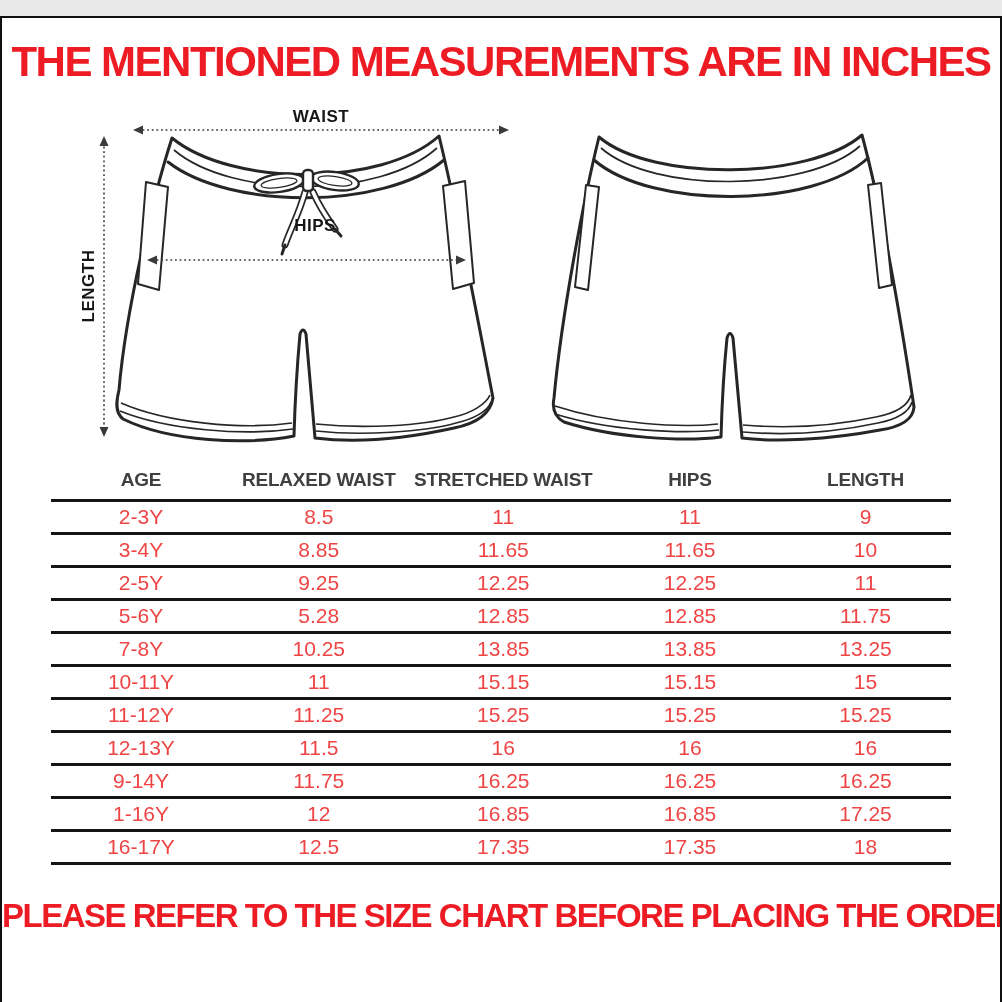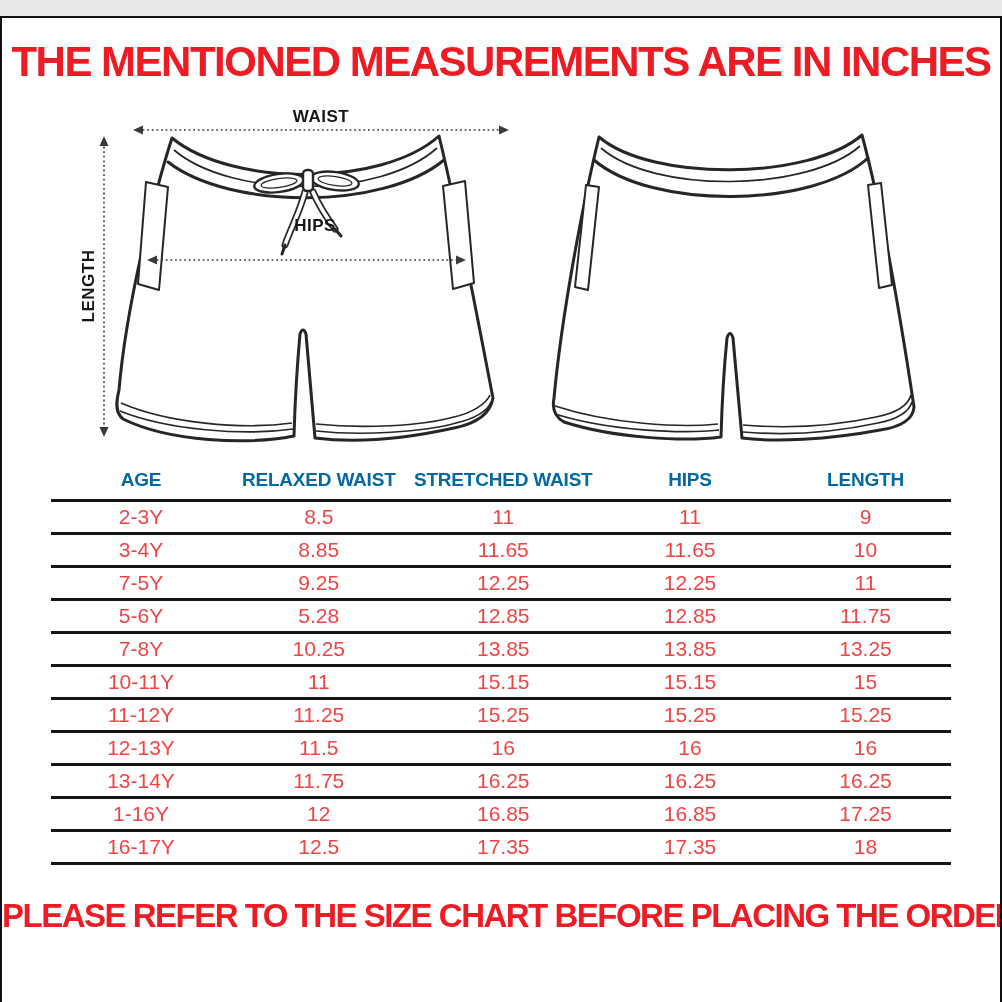--- a/index.html
+++ b/index.html
@@ -24,21 +24,21 @@
   .tubeo{fill:none;stroke:#262626;stroke-width:7;stroke-linecap:round;}
   .tubei{fill:none;stroke:#ffffff;stroke-width:3.6;stroke-linecap:round;}
   .dots{fill:none;stroke:#3a3a3a;stroke-width:1.6;stroke-dasharray:1.8 2.8;}
   .arrowhead{fill:#3a3a3a;stroke:none;}
   .dlabel{font-family:"Liberation Sans",sans-serif;font-weight:bold;font-size:17px;
           fill:#161616;letter-spacing:0.5px;}
   table.size{border-collapse:collapse;width:900px;margin:10px auto 0;table-layout:fixed;}
   table.size thead tr{border-bottom:3px solid #151515;}
   table.size tbody tr{border-bottom:3px solid #151515;}
   table.size th{
-    font-size:19px;font-weight:bold;letter-spacing:-0.2px;color:#0369a1;
+    font-size:19px;font-weight:bold;letter-spacing:-0.2px;color:#404040;
     text-align:center;padding:5px 0 8px;
   }
   table.size td{
     font-size:21px;color:#ef4444;text-align:center;height:30px;padding:0;
   }
   .footer{
     margin-top:32px;text-align:center;font-weight:bold;font-size:33px;
     letter-spacing:-1.5px;white-space:nowrap;color:var(--accent-red,#ED1C24);
   }
 </style>
@@ -157,21 +157,21 @@
           <td>9</td>
         </tr>
         <tr>
           <td>3-4Y</td>
           <td>8.85</td>
           <td>11.65</td>
           <td>11.65</td>
           <td>10</td>
         </tr>
         <tr>
-          <td>7-5Y</td>
+          <td>2-5Y</td>
           <td>9.25</td>
           <td>12.25</td>
           <td>12.25</td>
           <td>11</td>
         </tr>
         <tr>
           <td>5-6Y</td>
           <td>5.28</td>
           <td>12.85</td>
           <td>12.85</td>
@@ -199,21 +199,21 @@
           <td>15.25</td>
         </tr>
         <tr>
           <td>12-13Y</td>
           <td>11.5</td>
           <td>16</td>
           <td>16</td>
           <td>16</td>
         </tr>
         <tr>
-          <td>13-14Y</td>
+          <td>9-14Y</td>
           <td>11.75</td>
           <td>16.25</td>
           <td>16.25</td>
           <td>16.25</td>
         </tr>
         <tr>
           <td>1-16Y</td>
           <td>12</td>
           <td>16.85</td>
           <td>16.85</td>

